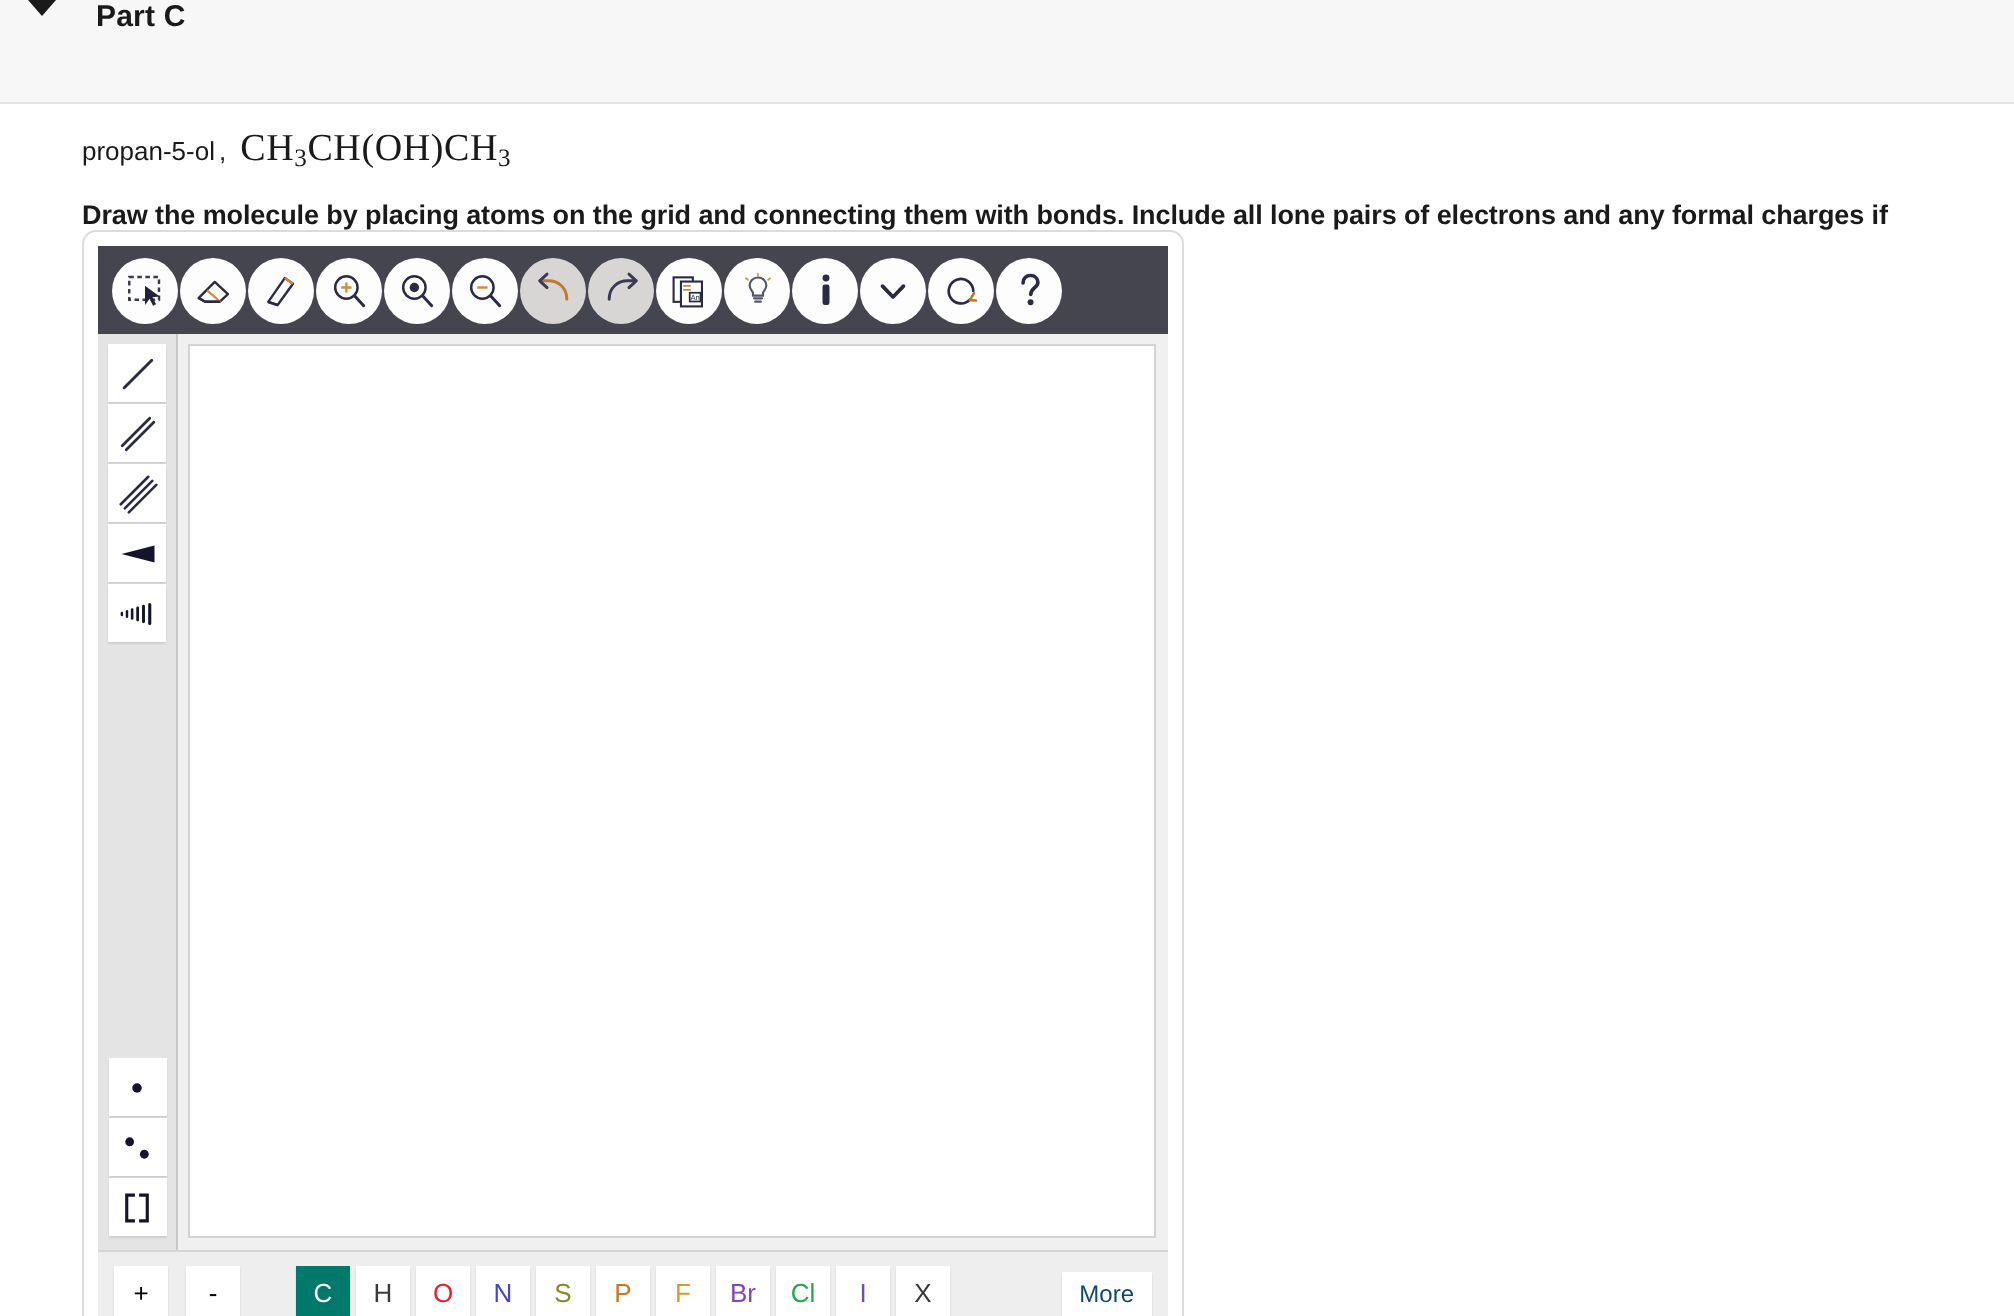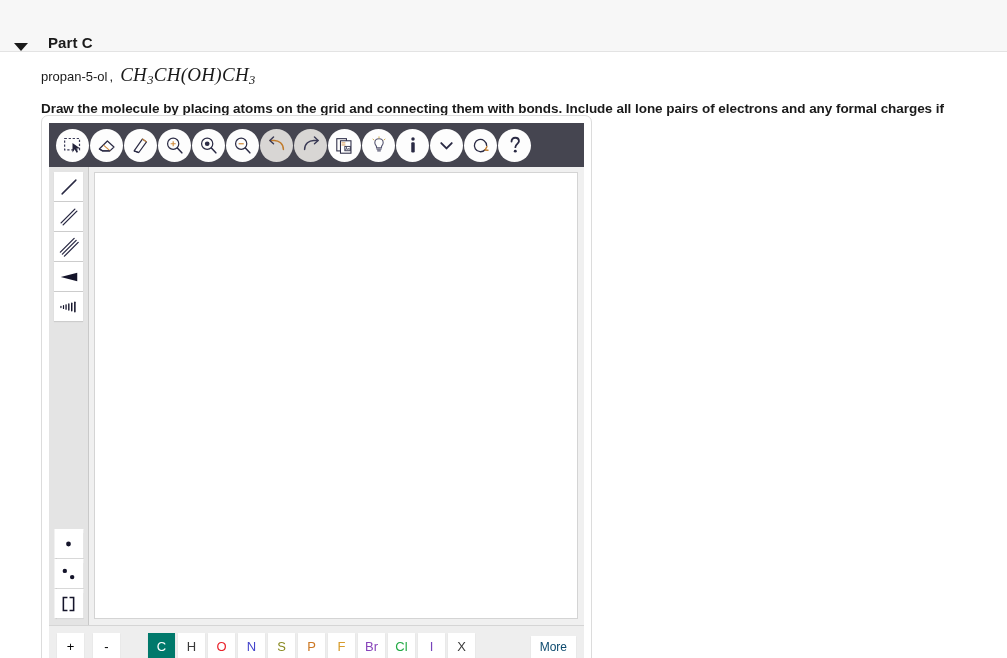--- a/index.html
+++ b/index.html
@@ -10,21 +10,21 @@
     font-family: "Liberation Sans", sans-serif;
     overflow: hidden;
   }
 
   
   #part-header {
     height: 52px;
     background: #f7f7f7;
     border-bottom: 1px solid #e3e3e3;
     display: flex;
-    align-items: flex-end;
+    align-items: flex-start;
     padding-left: 14px;
   }
   #part-caret {
     width: 0; height: 0;
     border-left: 7px solid transparent;
     border-right: 7px solid transparent;
     border-top: 8px solid #1a1a1a;
     margin-right: 20px;
     cursor: pointer;
   }
@@ -46,21 +46,20 @@
     margin-bottom: 13px;
   }
   #compound-name { font-family: "Liberation Sans", sans-serif; font-size: 13px; }
   #compound-comma { font-size: 13px; }
   .formula {
     font-family: "Liberation Serif", serif;
     font-size: 19px;
     color: #1a1a1a;
     margin-left: 5px;
     letter-spacing: .3px;
-    font-style: italic;
   }
   .formula sub {
     font-size: 0.66em;
     vertical-align: -0.22em;
   }
   #instruction {
     font-size: 13.5px;
     font-weight: bold;
     color: #1a1a1a;
     letter-spacing: -0.05px;

